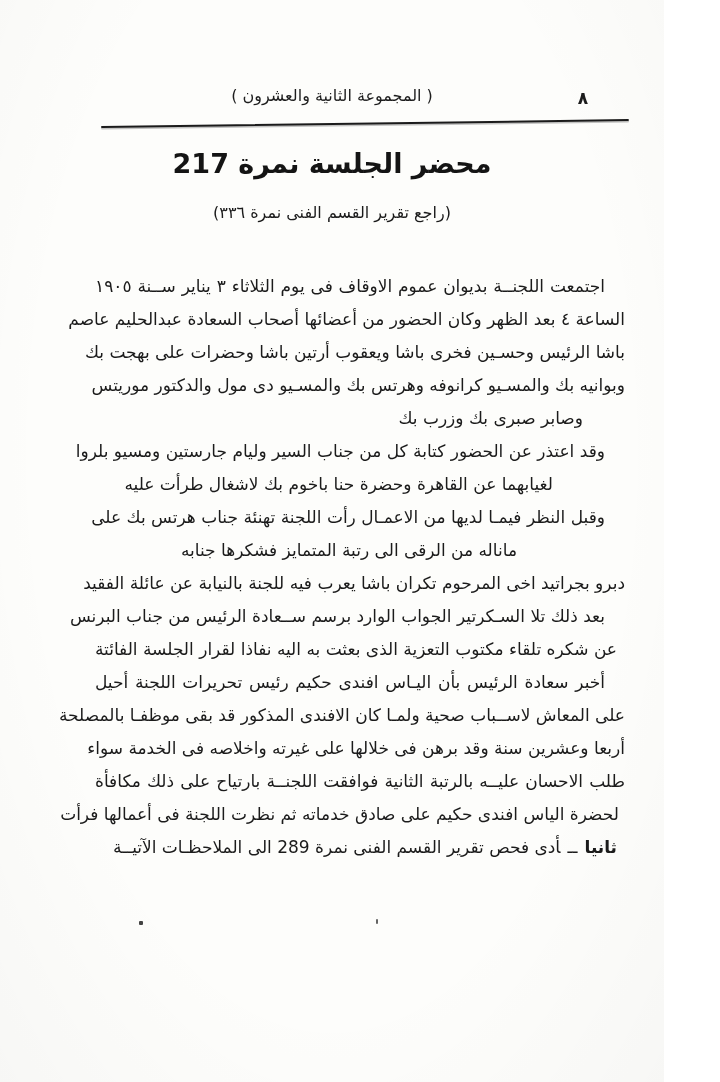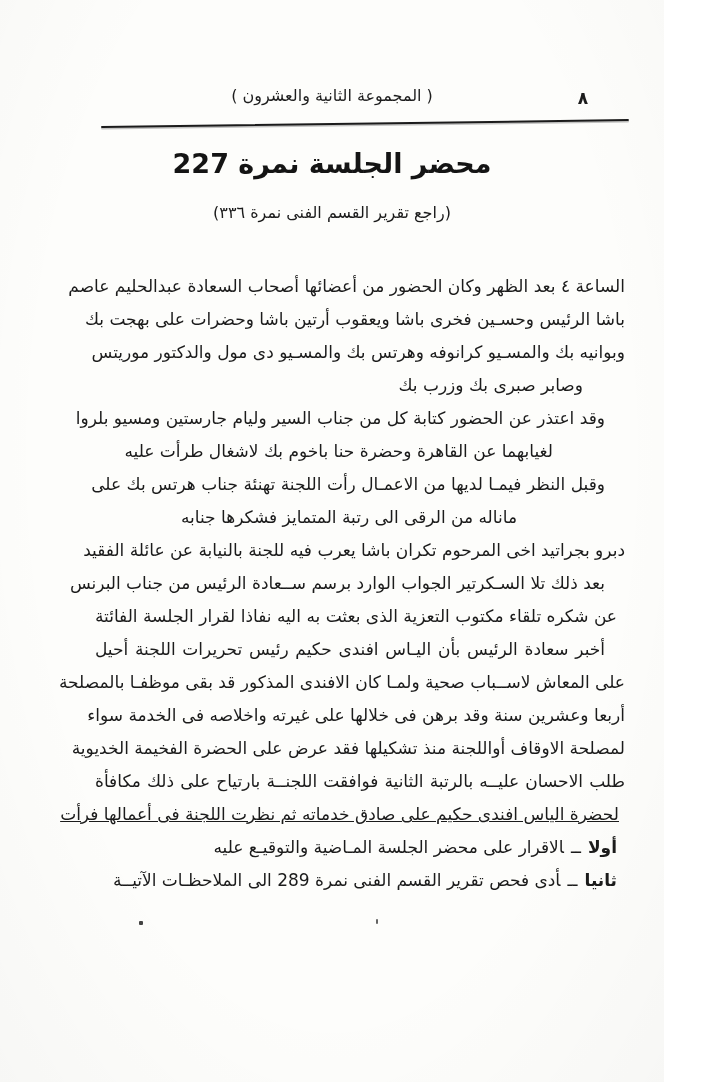--- a/index.html
+++ b/index.html
@@ -75,50 +75,47 @@
 </style>
 </head>
 <body>
 
 <div class="page">
 
   <div class="series-title" dir="rtl">( المجموعة الثانية والعشرون )</div>
   <div class="page-num">٨</div>
   <div class="header-rule"></div>
 
-  <div class="doc-title" dir="rtl">محضر الجلسة نمرة 227</div>
+  <div class="doc-title" dir="rtl">محضر الجلسة نمرة 217</div>
   <div class="doc-subtitle" dir="rtl">(راجع تقرير القسم الفنى نمرة ٣٣٦)</div>
 
   <div class="body-text" dir="rtl">
 
+    <div class="line first">اجتمعت اللجنــة بديوان عموم الاوقاف فى يوم الثلاثاء ٣ يناير ســنة ١٩٠٥</div>
     <div class="line">الساعة ٤ بعد الظهر وكان الحضور من أعضائها أصحاب السعادة عبدالحليم عاصم</div>
     <div class="line">باشا الرئيس وحسـين فخرى باشا ويعقوب أرتين باشا وحضرات على بهجت بك</div>
     <div class="line">وبوانيه بك والمسـيو كرانوفه وهرتس بك والمسـيو دى مول والدكتور موريتس</div>
     <div class="line end" style="padding-right:42px;">وصابر صبرى بك وزرب بك</div>
 
     <div class="line first">وقد اعتذر عن الحضور كتابة كل من جناب السير وليام جارستين ومسيو بلروا</div>
     <div class="line end" style="padding-right:72px;">لغيابهما عن القاهرة وحضرة حنا باخوم بك لاشغال طرأت عليه</div>
 
     <div class="line first">وقبل النظر فيمـا لديها من الاعمـال رأت اللجنة تهنئة جناب هرتس بك على</div>
     <div class="line end" style="padding-right:108px;">ماناله من الرقى الى رتبة المتمايز فشكرها جنابه</div>
 
     <div class="line">دبرو بجراتيد اخى المرحوم تكران باشا يعرب فيه للجنة بالنيابة عن عائلة الفقيد</div>
     <div class="line first">بعد ذلك تلا السـكرتير الجواب الوارد برسم ســعادة الرئيس من جناب البرنس</div>
     <div class="line end" style="padding-right:8px;">عن شكره تلقاء مكتوب التعزية الذى بعثت به اليه نفاذا لقرار الجلسة الفائتة</div>
 
     <div class="line first">أخبر سعادة الرئيس بأن اليـاس افندى حكيم رئيس تحريرات اللجنة أحيل</div>
     <div class="line">على المعاش لاســباب صحية ولمـا كان الافندى المذكور قد بقى موظفـا بالمصلحة</div>
     <div class="line">أربعا وعشرين سنة وقد برهن فى خلالها على غيرته واخلاصه فى الخدمة سواء</div>
-    <div class="line">لمصلحة الاوقاف أواللجنة منذ تشكيلها فقد عرض على الحضرة الفخيمة الخديوية</div>
     <div class="line">طلب الاحسان عليــه بالرتبة الثانية فوافقت اللجنــة بارتياح على ذلك مكافأة</div>
-    <div class="line end" style="padding-right:6px;text-decoration:underline;">لحضرة الياس افندى حكيم على صادق خدماته ثم نظرت اللجنة فى أعمالها فرأت</div>
+    <div class="line end" style="padding-right:6px;">لحضرة الياس افندى حكيم على صادق خدماته ثم نظرت اللجنة فى أعمالها فرأت</div>
 
-    <div class="line item">
-      <span class="item-label">أولا</span><span class="dash">ــ</span><span>الاقرار على محضر الجلسة المـاضية والتوقيـع عليه</span>
-    </div>
     <div class="line item">
       <span class="item-label">ثانيا</span><span class="dash">ــ</span><span>أدى فحص تقرير القسم الفنى نمرة 289 الى الملاحظـات الآتيــة</span>
     </div>
 
   </div>
 
   <div class="speck s1"></div>
   <div class="speck s2"></div>
 
 </div>

